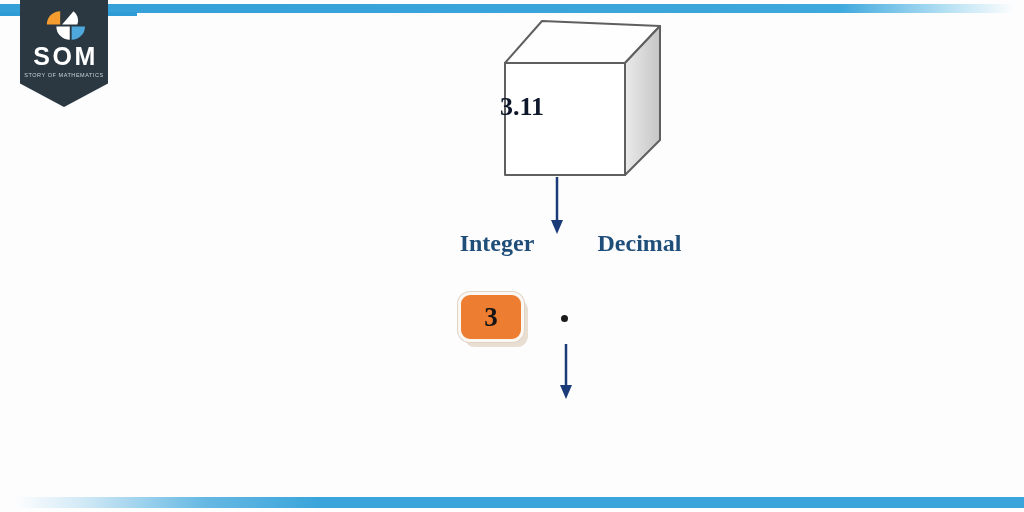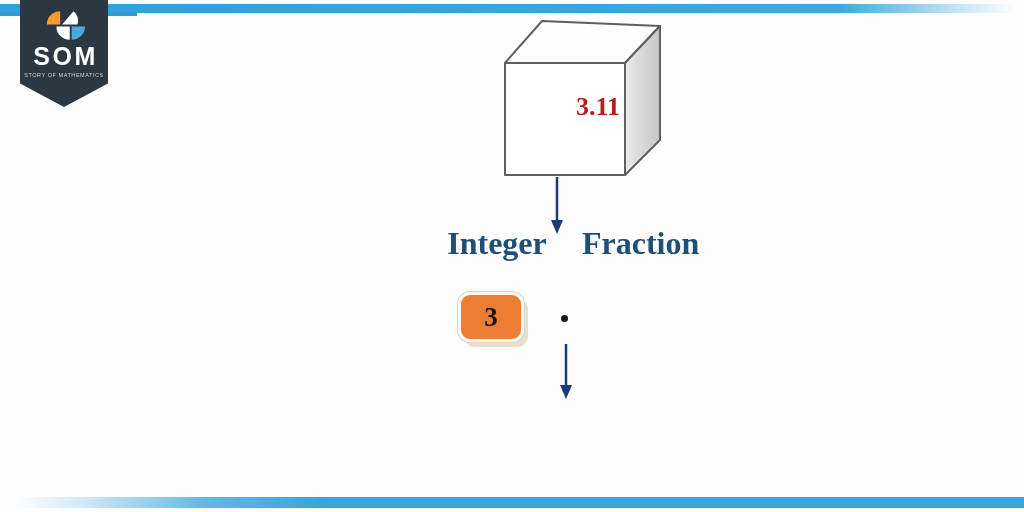--- a/index.html
+++ b/index.html
@@ -32,31 +32,31 @@
   .logo-name{
     color:#FFFFFF;font-weight:bold;font-size:25px;letter-spacing:2.5px;
     line-height:1;margin-top:2px;padding-left:3px;
   }
   .logo-tagline{
     color:#C9D2D8;font-size:5.5px;letter-spacing:.55px;margin-top:3px;white-space:nowrap;
   }
   
   .cube-wrap{position:absolute;left:500px;top:18px;width:166px;height:162px;}
   .cube-label{
-    position:absolute;left:500px;top:92px;width:120px;text-align:right;
-    font-family:"Liberation Serif",serif;font-weight:bold;font-size:26px;color:#b91c1c;
+    position:absolute;left:500px;top:92px;width:120px;text-align:left;
+    font-family:"Liberation Serif",serif;font-weight:bold;font-size:26px;color:#0f172a;
   }
   
   .arrow{position:absolute;}
   .arrow-1{left:549px;top:177px;}
   .arrow-2{left:558px;top:342px;}
   
   .heading{
     position:absolute;font-family:"Liberation Serif",serif;font-weight:bold;
-    font-size:32px;color:#1F4E79;text-align:center;line-height:34px;
+    font-size:24px;color:#1F4E79;text-align:center;line-height:34px;
   }
   .heading-integer{left:438px;top:226px;width:118px;}
   .heading-fraction{left:582px;top:226px;width:115px;}
   .heading-decimal{left:503px;top:402px;width:130px;font-size:29px;}
   
   .value-box{
     position:absolute;width:60px;height:44px;background:#ED7D31;
     border:3px solid #FBF7F2;border-radius:12px;
     box-shadow:0 0 0 1px #E0D4C6,5px 6px 0 -1px #E9DED2;
     display:flex;align-items:center;justify-content:center;
@@ -103,21 +103,21 @@
     </svg>
   </div>
   <div class="cube-label">3.11</div>
 
   <svg class="arrow arrow-1" width="16" height="58" viewBox="0 0 16 58">
     <line x1="8" y1="0" x2="8" y2="44" stroke-width="2.5" stroke="#1B3B78"></line>
     <path d="M8,57 L2,43 L14,43 Z" fill="#1B3B78"></path>
   </svg>
 
   <div class="heading heading-integer">Integer</div>
-  <div class="heading heading-fraction">Fraction</div>
+  <div class="heading heading-fraction">Decimal</div>
 
   <div class="value-box value-box-integer">
     <span>3</span>
   </div>
   <div class="separator-dot"></div>
 
   <svg class="arrow arrow-2" width="16" height="58" viewBox="0 0 16 58">
     <line x1="8" y1="2" x2="8" y2="44" stroke-width="2.5" stroke="#1B3B78"></line>
     <path d="M8,57 L2,43 L14,43 Z" fill="#1B3B78"></path>
   </svg>

